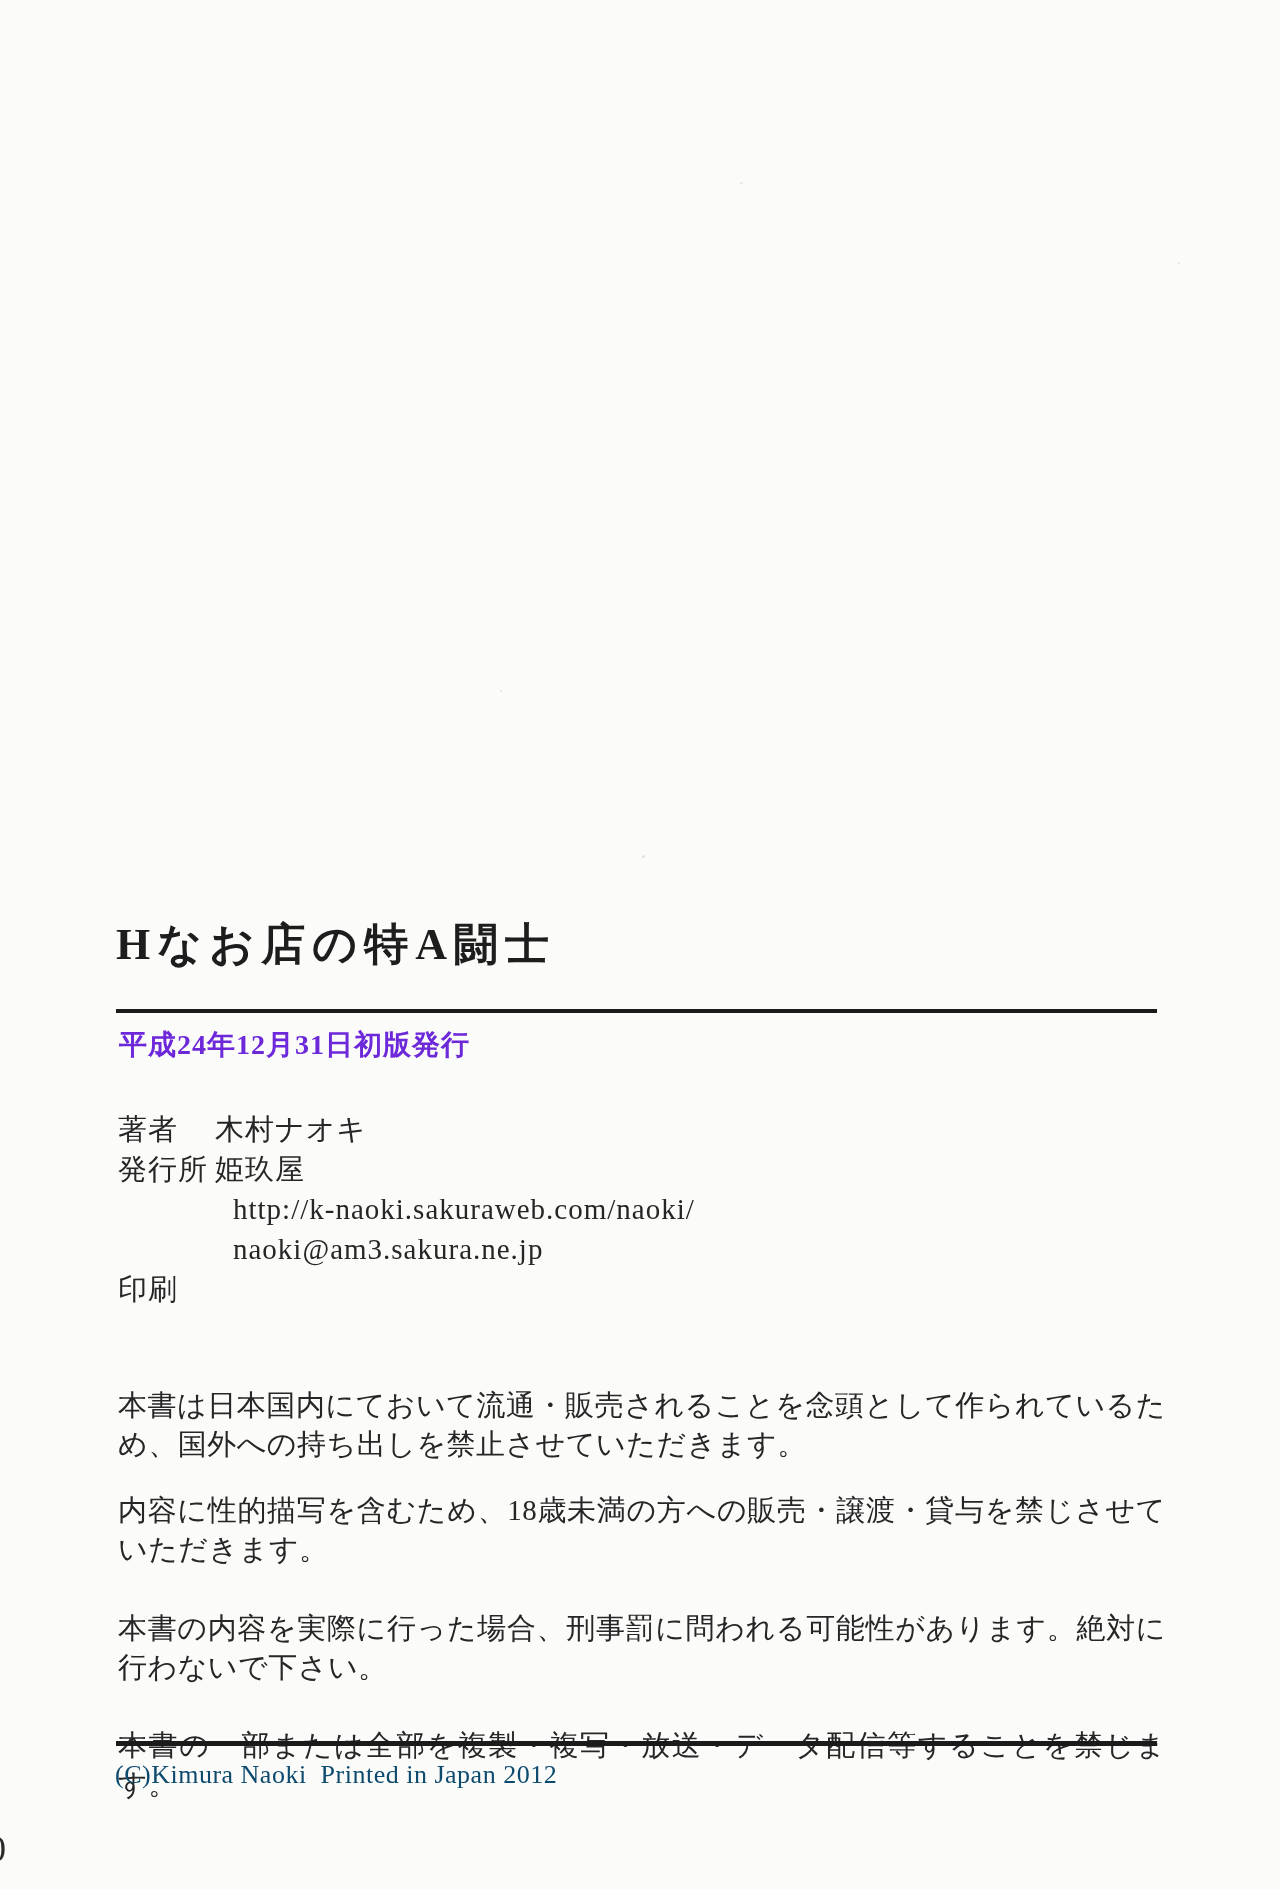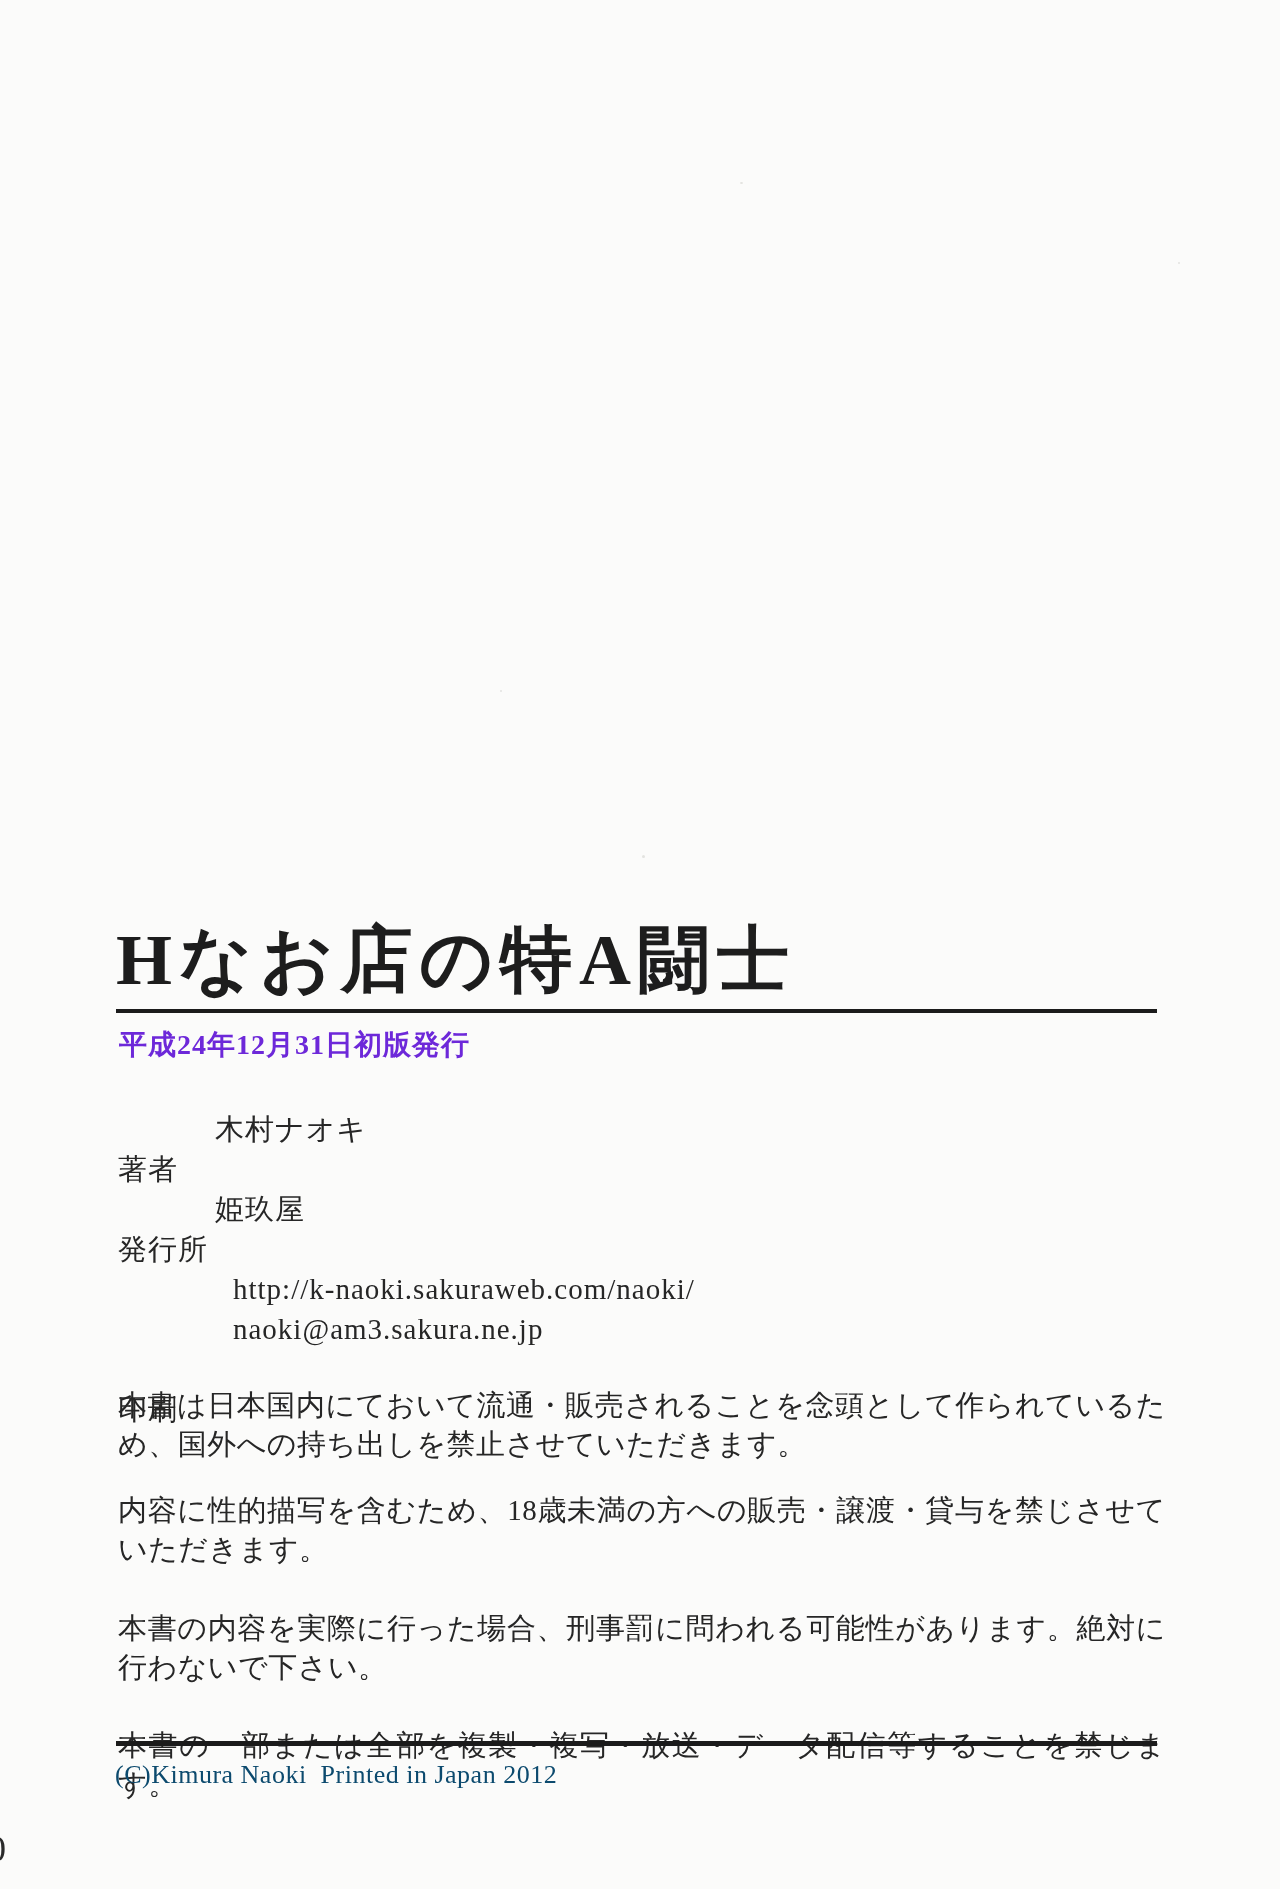--- a/index.html
+++ b/index.html
@@ -21,21 +21,21 @@
   .speck {
     position: absolute;
     border-radius: 50%;
     background: #e3e3e0;
   }
   .book-title {
     position: absolute;
     left: 116px;
     top: 921px;
     width: 1050px;
-    font-size: 72px;
+    font-size: 44px;
     font-weight: bold;
     letter-spacing: 7px;
     line-height: 1.1;
     white-space: nowrap;
     color: #1d1d1d;
   }
   .rule {
     position: absolute;
     left: 116px;
     width: 1041px;
@@ -57,21 +57,20 @@
     left: 118px;
     top: 1109px;
     font-size: 29px;
     line-height: 40px;
     color: #262626;
   }
   .credit-row { display: flex; }
   .credit-label {
     min-width: 97px;
     letter-spacing: 1px;
-    margin-top: 40px;
   }
   .credit-value { letter-spacing: 1px; }
   .credit-indent { padding-left: 115px; align-items: center; }
   .notice {
     position: absolute;
     left: 118px;
     width: 1048px;
     font-size: 29px;
     line-height: 39px;
     letter-spacing: 0.5px;

